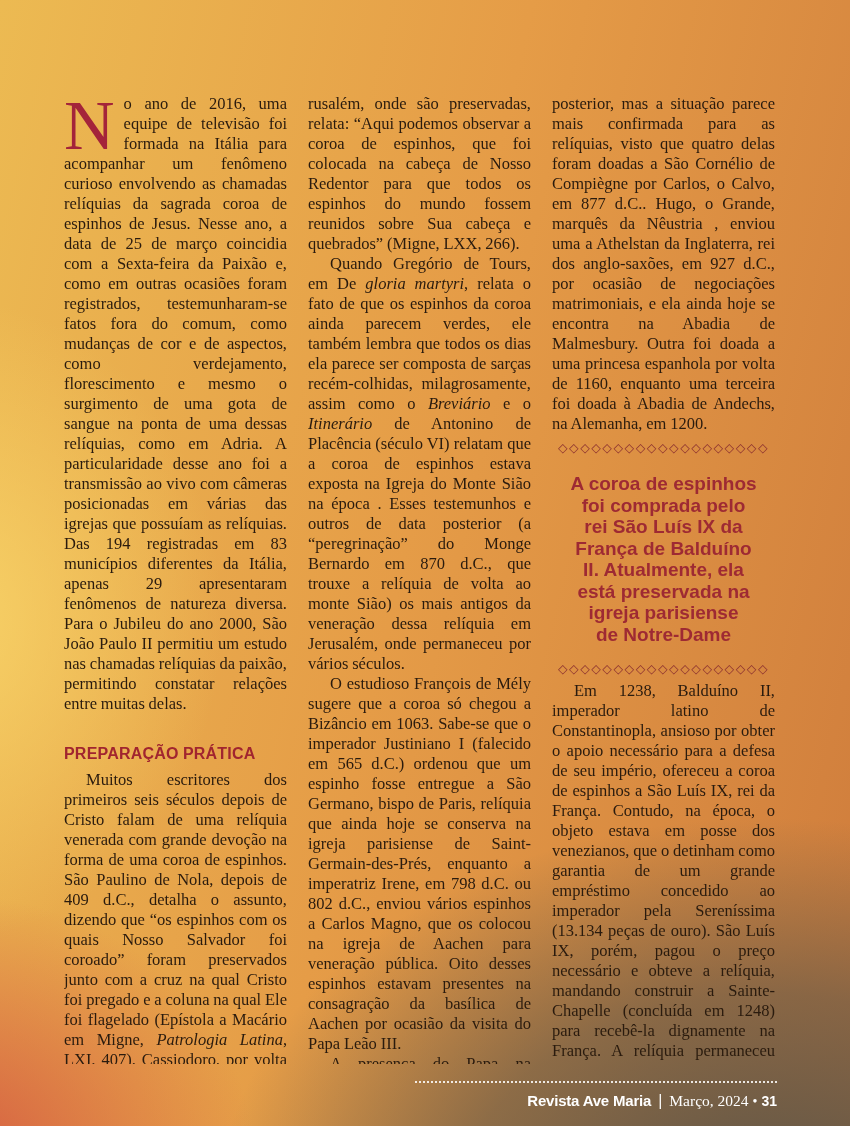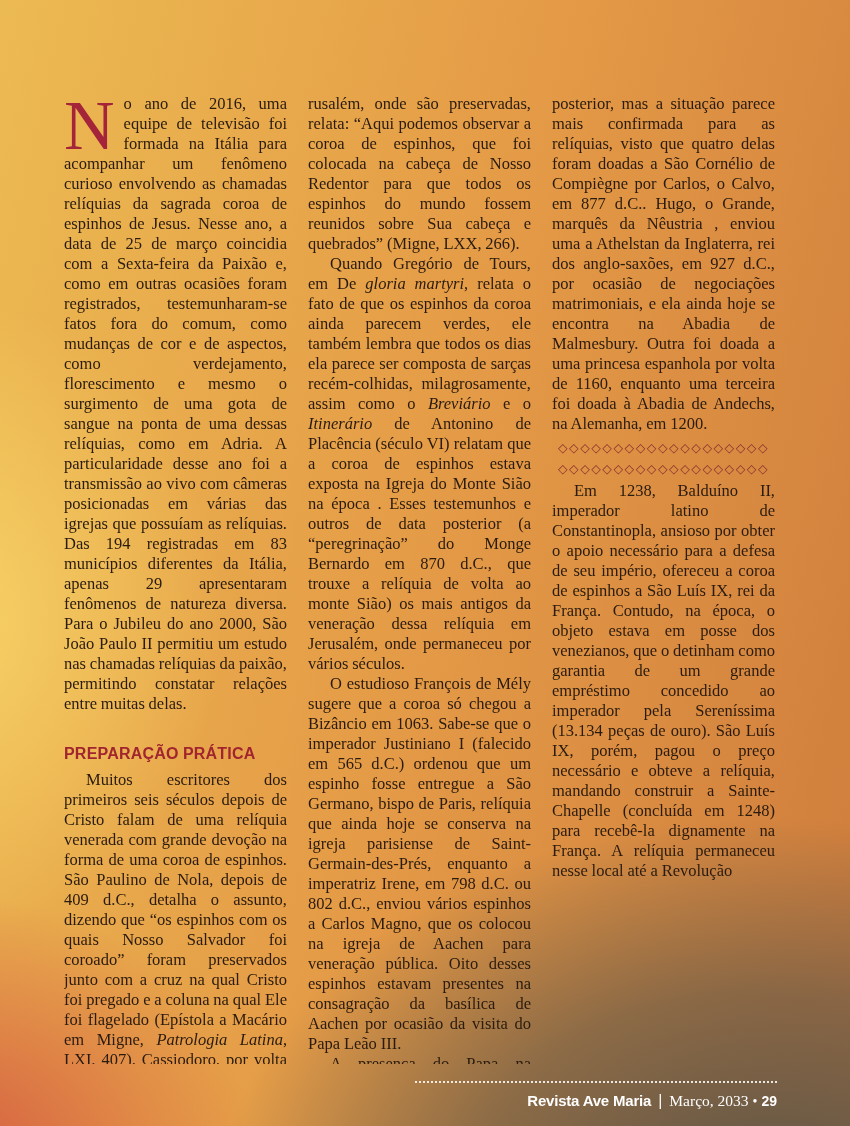--- a/index.html
+++ b/index.html
@@ -92,25 +92,26 @@
       </div>
     <div class="col">
         <p class="para">rusalém, onde são preservadas, relata: “Aqui podemos observar a coroa de espinhos, que foi colocada na cabeça de Nosso Redentor para que todos os espinhos do mundo fossem reunidos sobre Sua cabeça e quebrados” (Migne, LXX, 266).</p>
         <p class="para indent">Quando Gregório de Tours, em De <i>gloria martyri</i>, relata o fato de que os espinhos da coroa ainda parecem verdes, ele também lembra que todos os dias ela parece ser composta de sarças recém-colhidas, milagrosamente, assim como o <i>Breviário</i> e o <i>Itinerário</i> de Antonino de Placência (século VI) relatam que a coroa de espinhos estava exposta na Igreja do Monte Sião na época . Esses testemunhos e outros de data posterior (a “peregrinação” do Monge Bernardo em 870 d.C., que trouxe a relíquia de volta ao monte Sião) os mais antigos da veneração dessa relíquia em Jerusalém, onde permaneceu por vários séculos.</p>
         <p class="para indent">O estudioso François de Mély sugere que a coroa só chegou a Bizâncio em 1063. Sabe-se que o imperador Justiniano I (falecido em 565 d.C.) ordenou que um espinho fosse entregue a São Germano, bispo de Paris, relíquia que ainda hoje se conserva na igreja parisiense de Saint-Germain-des-Prés, enquanto a imperatriz Irene, em 798 d.C. ou 802 d.C., enviou vários espinhos a Carlos Magno, que os colocou na igreja de Aachen para veneração pública. Oito desses espinhos estavam presentes na consagração da basílica de Aachen por ocasião da visita do Papa Leão III.</p>
         <p class="para indent">A presença do Papa na consagração é certamente uma lenda</p>
       </div>
     <div class="col">
         <p class="para">posterior, mas a situação parece mais confirmada para as relíquias, visto que quatro delas foram doadas a São Cornélio de Compiègne por Carlos, o Calvo, em 877 d.C.. Hugo, o Grande, marquês da Nêustria , enviou uma a Athelstan da Inglaterra, rei dos anglo-saxões, em 927 d.C., por ocasião de negociações matrimoniais, e ela ainda hoje se encontra na Abadia de Malmesbury. Outra foi doada a uma princesa espanhola por volta de 1160, enquanto uma terceira foi doada à Abadia de Andechs, na Alemanha, em 1200.</p>
         <div class="diamond-rule">◇◇◇◇◇◇◇◇◇◇◇◇◇◇◇◇◇◇◇</div>
+        <blockquote class="pullquote">A coroa de espinhos<br>foi comprada pelo<br>rei São Luís IX da<br>França de Balduíno<br>II. Atualmente, ela<br>está preservada na<br>igreja parisiense<br>de Notre-Dame</blockquote>
         <div class="diamond-rule">◇◇◇◇◇◇◇◇◇◇◇◇◇◇◇◇◇◇◇</div>
         <p class="para indent">Em 1238, Balduíno II, imperador latino de Constantinopla, ansioso por obter o apoio necessário para a defesa de seu império, ofereceu a coroa de espinhos a São Luís IX, rei da França. Contudo, na época, o objeto estava em posse dos venezianos, que o detinham como garantia de um grande empréstimo concedido ao imperador pela Sereníssima (13.134 peças de ouro). São Luís IX, porém, pagou o preço necessário e obteve a relíquia, mandando construir a Sainte-Chapelle (concluída em 1248) para recebê-la dignamente na França. A relíquia permaneceu nesse local até a Revolução</p>
       </div>
   </div>
 
   <div class="footer">
     <div class="footer-rule"></div>
     <div class="footer-text">
-      <span class="f-mag">Revista Ave Maria</span><span class="f-sep">|</span><span class="f-date">Março, 2033</span><span class="f-bullet">•</span><span class="f-page">29</span>
+      <span class="f-mag">Revista Ave Maria</span><span class="f-sep">|</span><span class="f-date">Março, 2024</span><span class="f-bullet">•</span><span class="f-page">31</span>
     </div>
   </div>
 
 </div>
 
 </body></html>

